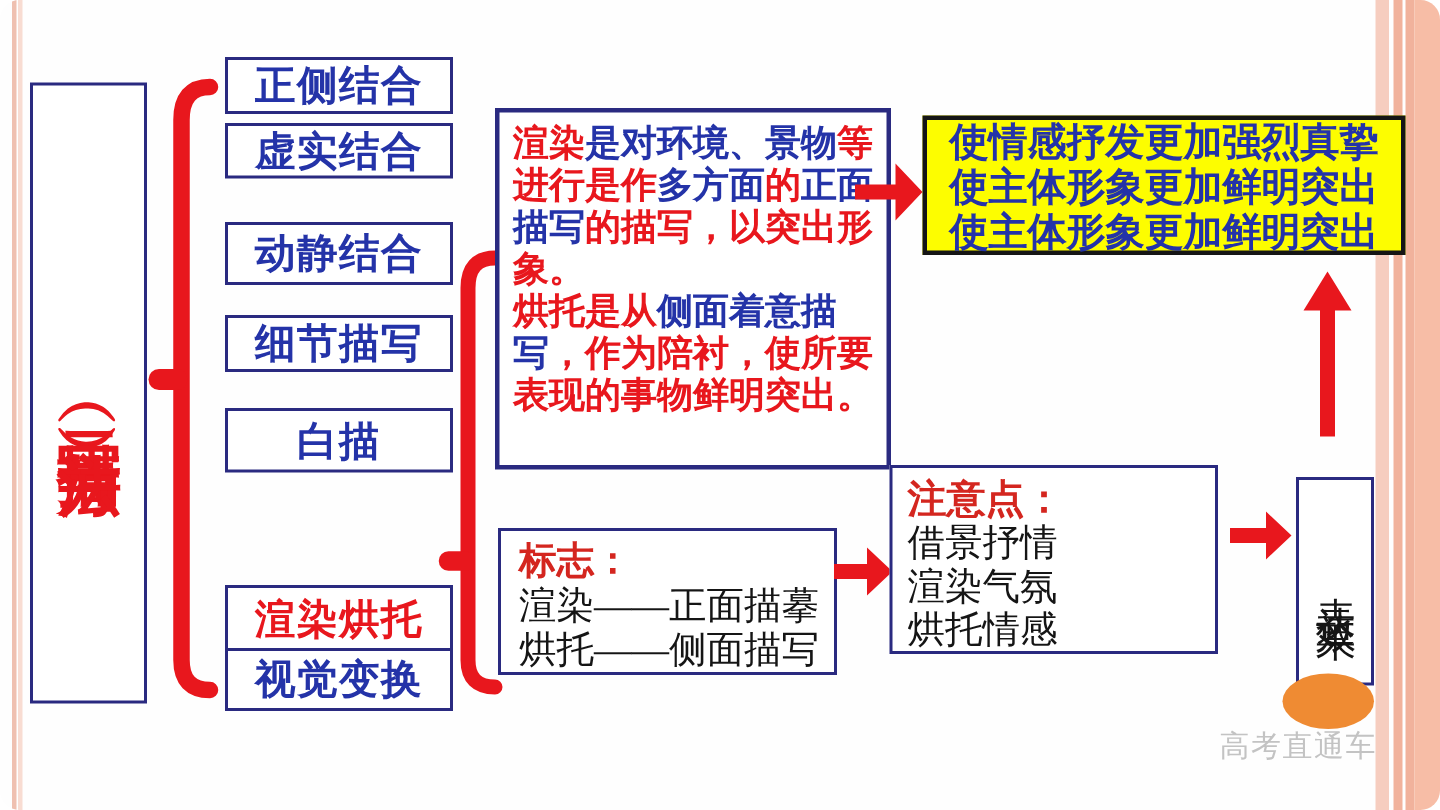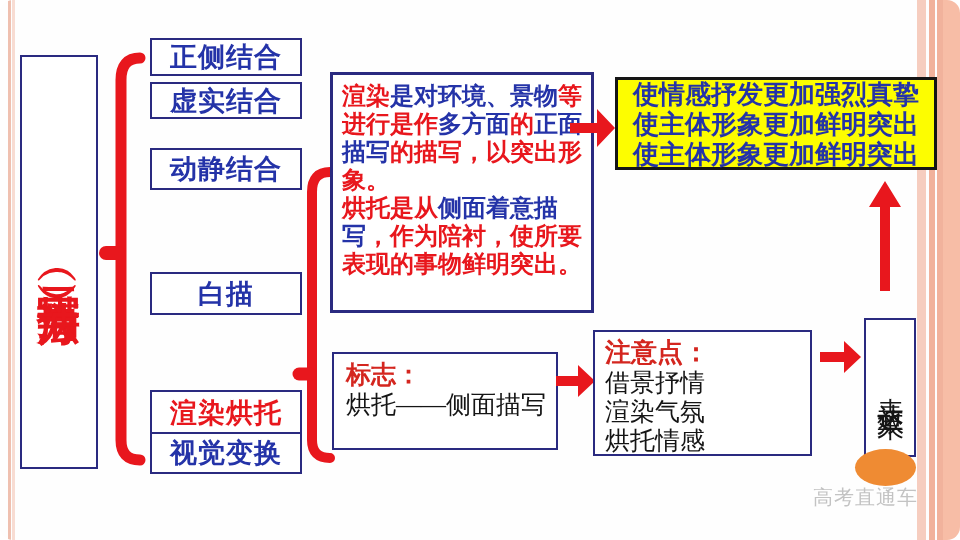--- a/index.html
+++ b/index.html
@@ -28,21 +28,21 @@
                background:#fdfd00;border:3px solid #151515;z-index:4;
                display:flex;flex-direction:column;justify-content:center;align-items:center;}
   #effects-box div{font-weight:bold;font-size:26px;line-height:30px;color:#2433a8;white-space:nowrap;}
   
   #markers-box{left:332px;top:352px;width:226px;height:98px;padding:6px 0 0 12px;}
   #markers-heading{font-family:"Liberation Serif","DejaVu Serif",serif;font-weight:bold;
                    font-size:25px;color:#d4261f;line-height:30px;}
   .markers-line{font-family:"Liberation Serif","DejaVu Serif",serif;font-size:25px;
                 line-height:29px;color:#151515;white-space:nowrap;}
   
-  #notes-box{left:593px;top:330px;width:219px;height:126px;padding:5px 16px 0 10px;}
+  #notes-box{left:593px;top:310px;width:219px;height:126px;padding:5px 16px 0 10px;}
   #notes-heading{font-weight:bold;font-size:26px;color:#d4261f;line-height:31px;}
   .notes-line{font-family:"Liberation Serif","DejaVu Serif",serif;font-size:25px;
               line-height:29px;color:#151515;white-space:nowrap;}
   
   #expression-box{left:864px;top:318px;width:52px;height:139px;display:flex;align-items:center;justify-content:center;z-index:3;}
   #expression-text{writing-mode:vertical-rl;text-orientation:upright;
                    font-family:"Liberation Serif","DejaVu Serif",serif;
                    font-size:27px;color:#151515;letter-spacing:6px;line-height:1;}
   
   #highlight-ellipse{position:absolute;left:855px;top:449px;width:61px;height:37px;
@@ -75,20 +75,23 @@
 
   <div class="navy-box method" style="left:150px;top:38px;width:152px;height:38px;">
       <span>正侧结合</span>
     </div>
   <div class="navy-box method" style="left:150px;top:82px;width:152px;height:37px;align-items:center;">
       <span>虚实结合</span>
     </div>
   <div class="navy-box method" style="left:150px;top:148px;width:152px;height:42px;">
       <span>动静结合</span>
     </div>
+  <div class="navy-box method" style="left:150px;top:210px;width:152px;height:38px;">
+      <span>细节描写</span>
+    </div>
   <div class="navy-box method" style="left:150px;top:272px;width:152px;height:43px;">
       <span>白描</span>
     </div>
   <div class="navy-box method red" style="left:150px;top:358px;width:152px;height:45px;margin-top:32px;">
       <span>渲染烘托</span>
     </div>
   <div class="navy-box method" style="left:150px;top:432px;width:152px;height:42px;">
       <span>视觉变换</span>
     </div>
 
@@ -107,20 +110,21 @@
   </svg>
 
   <div id="effects-box">
     <div>使情感抒发更加强烈真挚</div>
     <div>使主体形象更加鲜明突出</div>
     <div>使主体形象更加鲜明突出</div>
   </div>
 
   <div class="navy-box" id="markers-box">
     <div id="markers-heading">标志：</div>
+    <div class="markers-line">渲染——正面描摹</div>
     <div class="markers-line">烘托——侧面描写</div>
   </div>
 
   <svg style="left:556px;top:363px;" width="40" height="36" viewBox="0 0 40 36">
     <polygon points="0,13 22,13 22,2 39,18 22,34 22,23 0,23" fill="#e8171d"></polygon>
   </svg>
 
   <div class="navy-box" id="notes-box">
     <div id="notes-heading">注意点：</div>
     <div class="notes-line">借景抒情</div>

